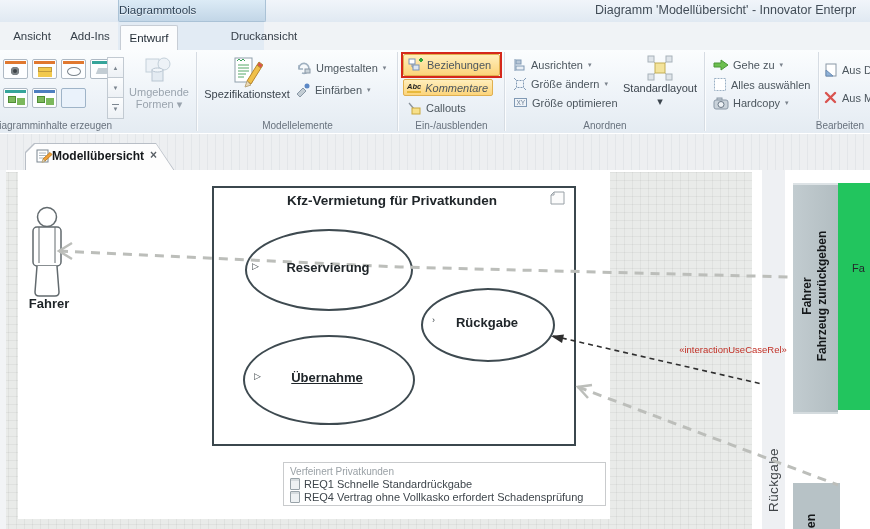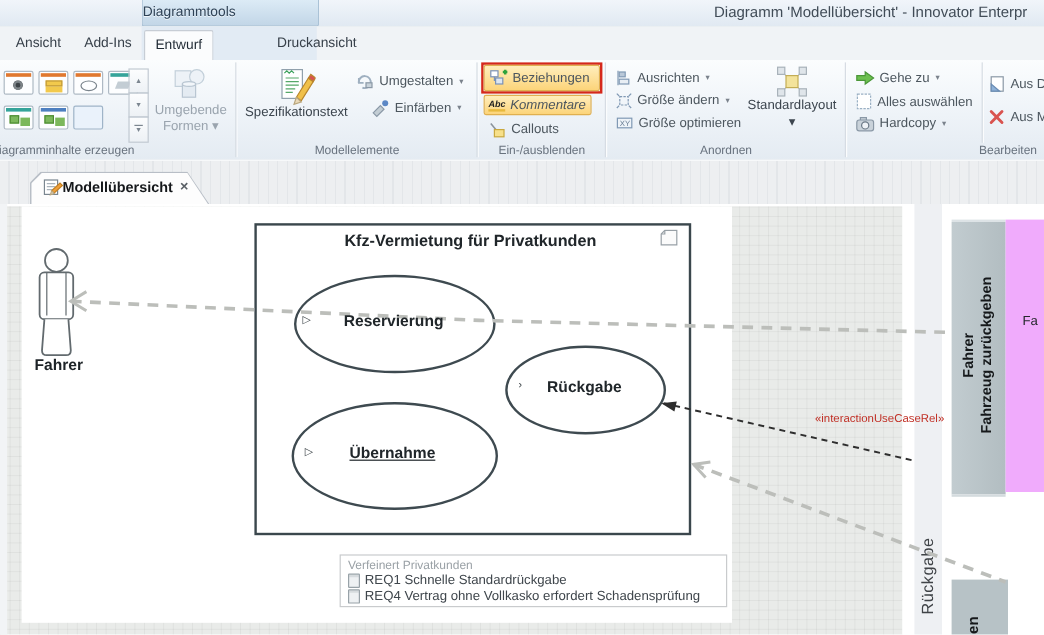--- a/index.html
+++ b/index.html
@@ -69,21 +69,21 @@
   .page{position:absolute;left:18px;top:2px;width:592px;height:347px;background:#ffffff;}
   .rightwhite{position:absolute;left:752px;top:0;width:118px;height:359px;background:#ffffff;}
   .vband{position:absolute;left:762px;top:0;width:23px;height:359px;background:#eef0f3;}
   .vband-label{position:absolute;left:773px;top:310px;transform:translate(-50%,-50%) rotate(-90deg);
     font-size:13.5px;color:#3f4347;white-space:nowrap;letter-spacing:.4px;}
 
   .panel1-head{position:absolute;left:793px;top:13px;width:45px;height:227px;
     background:linear-gradient(90deg,#c2ccd0,#b2bdc1);border-top:2px solid #dde3e6;border-bottom:2px solid #d4dbde;}
   .panel1-title{position:absolute;left:815px;top:126px;transform:translate(-50%,-50%) rotate(-90deg);
     font-size:12px;font-weight:bold;color:#15181a;text-align:center;line-height:15px;white-space:nowrap;}
-  .panel1-body{position:absolute;left:838px;top:13px;width:32px;height:227px;background:#f0abfc;}
+  .panel1-body{position:absolute;left:838px;top:13px;width:32px;height:227px;background:#22c55e;}
   .panel1-frag{position:absolute;left:14px;top:79px;font-size:11px;color:#24282c;}
   .panel2{position:absolute;left:793px;top:313px;width:47px;height:46px;background:#b7c2c6;}
   .panel2-frag{position:absolute;left:804px;top:344px;transform:rotate(-90deg);font-size:12.5px;font-weight:bold;color:#15181a;}
 
   .sysbox{position:absolute;left:212px;top:16px;width:360px;height:256px;border:2px solid #3b474d;background:#fff;}
   .systitle{position:absolute;left:212px;top:23px;width:360px;text-align:center;font-size:13.5px;font-weight:bold;color:#20262a;}
   .uc{position:absolute;border:2px solid #3e4a50;border-radius:50%;background:#fff;}
   .uclabel{position:absolute;text-align:center;font-size:13px;font-weight:bold;color:#20262a;}
   .expander{position:absolute;font-size:9px;color:#3a4246;cursor:default;}
   .actorlabel{position:absolute;left:20px;top:126px;width:58px;text-align:center;font-size:13px;font-weight:bold;color:#1d2327;}
@@ -185,21 +185,21 @@
       </div>
       <div class="rbtn" style="left:99px;top:10px;">
         <svg width="16" height="16">
           <path d="M3,9 a5,5 0 1 1 3,4" stroke="#9fb0c0" stroke-width="1.6" fill="none"></path>
           <path d="M3,5 L3,9 L7,9" stroke="#9fb0c0" stroke-width="1.4" fill="none"></path>
           <rect x="9" y="9" width="5" height="4" fill="#c9d3da" stroke="#8a98a6"></rect>
         </svg>
         <span>Umgestalten</span>
           <span class="dd">▾</span>
       </div>
-      <div class="rbtn" style="left:112px;top:32px;justify-content:space-between;">
+      <div class="rbtn" style="left:98px;top:32px;justify-content:space-between;">
         <svg width="16" height="16">
           <path d="M2,12 L8,6 L11,9 L5,15 Z" fill="#c3cdd4" stroke="#8a98a6"></path>
           <circle cx="12" cy="4" r="2.5" fill="#5b87c5"></circle>
         </svg>
         <span>Einfärben</span>
           <span class="dd">▾</span>
       </div>
       <div class="glabel">Modellelemente</div>
       <div class="gsep"></div>
     </div>

